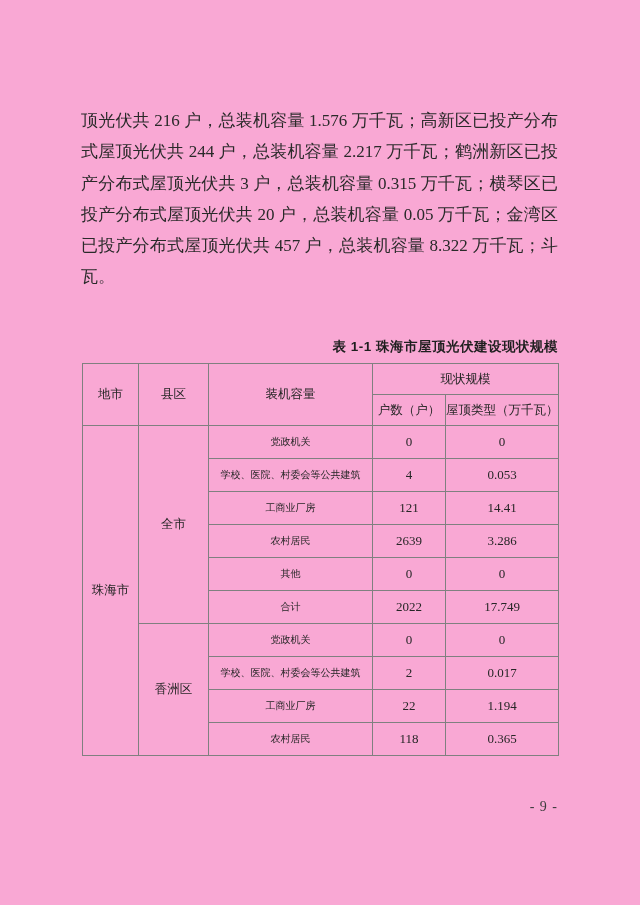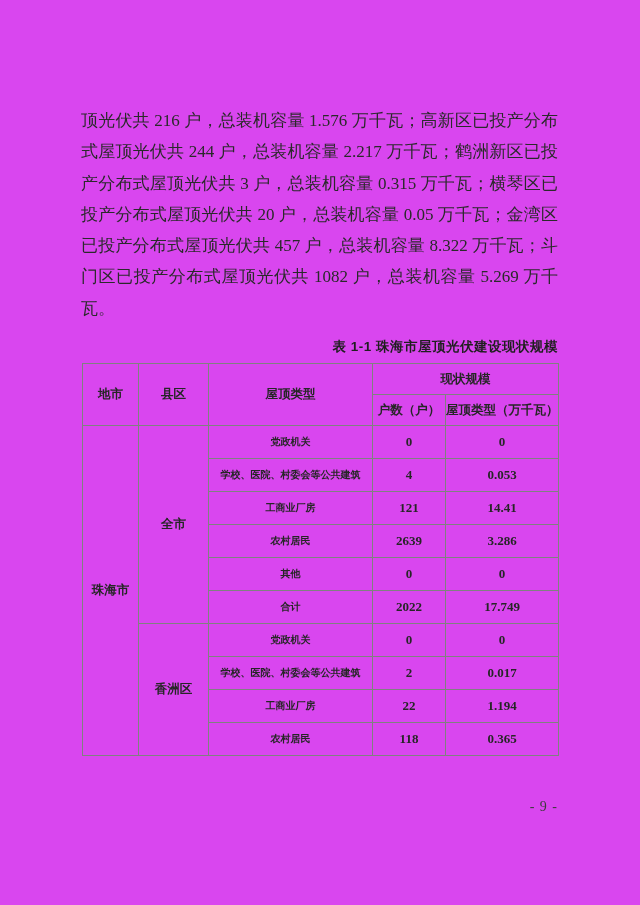--- a/index.html
+++ b/index.html
@@ -4,21 +4,21 @@
 <style>
   html, body { margin: 0; padding: 0; }
   body {
     width: 640px; height: 905px;
     background: #ffffff;
     font-family: "Liberation Serif", "DejaVu Serif", serif;
   }
   .page {
     position: relative;
     width: 640px; height: 905px;
-    background: #d946ef;
+    background: #f9a8d4;
     color: #262626;
     overflow: hidden;
   }
   .paragraph {
     position: absolute;
     left: 81px; top: 105px; width: 477px;
     font-size: 17px;
     line-height: 31.3px;
     color: #2a2a2a;
   }
@@ -38,21 +38,21 @@
     position: absolute;
     left: 82px; top: 363px;
     width: 476px;
     border-collapse: collapse;
     table-layout: fixed;
   }
   .pv th, .pv td {
     border: 1px solid #808080;
     text-align: center;
     vertical-align: middle;
-    font-weight: bold;
+    font-weight: normal;
     font-size: 12.5px;
     padding: 0;
     white-space: nowrap;
     overflow: hidden;
     color: #262626;
     font-family: "Liberation Serif", "DejaVu Serif", serif;
   }
   .pv thead tr { height: 31px; }
   .pv tbody tr { height: 33px; }
   .pv .c-num { font-size: 13px; }
@@ -69,39 +69,38 @@
 <body>
 
 <div class="page">
 
   <div class="paragraph">
     <div class="jline">顶光伏共 216 户，总装机容量 1.576 万千瓦；高新区已投产分布</div>
     <div class="jline">式屋顶光伏共 244 户，总装机容量 2.217 万千瓦；鹤洲新区已投</div>
     <div class="jline">产分布式屋顶光伏共 3 户，总装机容量 0.315 万千瓦；横琴区已</div>
     <div class="jline">投产分布式屋顶光伏共 20 户，总装机容量 0.05 万千瓦；金湾区</div>
     <div class="jline">已投产分布式屋顶光伏共 457 户，总装机容量 8.322 万千瓦；斗</div>
-    <div class="jline">门区已投产分布式屋顶光伏共 1082 户，总装机容量 5.269 万千</div>
     <div class="last-line">瓦。</div>
   </div>
 
   <div class="table-title">表 1-1  珠海市屋顶光伏建设现状规模</div>
 
   <table class="pv">
     <colgroup>
       <col style="width:56px">
       <col style="width:70px">
       <col style="width:164px">
       <col style="width:73px">
       <col style="width:113px">
     </colgroup>
     <thead>
       <tr>
         <th rowspan="2">地市</th>
         <th rowspan="2">县区</th>
-        <th rowspan="2">屋顶类型</th>
+        <th rowspan="2">装机容量</th>
         <th colspan="2">现状规模</th>
       </tr>
       <tr>
         <th>户数（户）</th>
         <th>屋顶类型（万千瓦）</th>
       </tr>
     </thead>
     <tbody>
       <tr>
         <td rowspan="10">珠海市</td>

